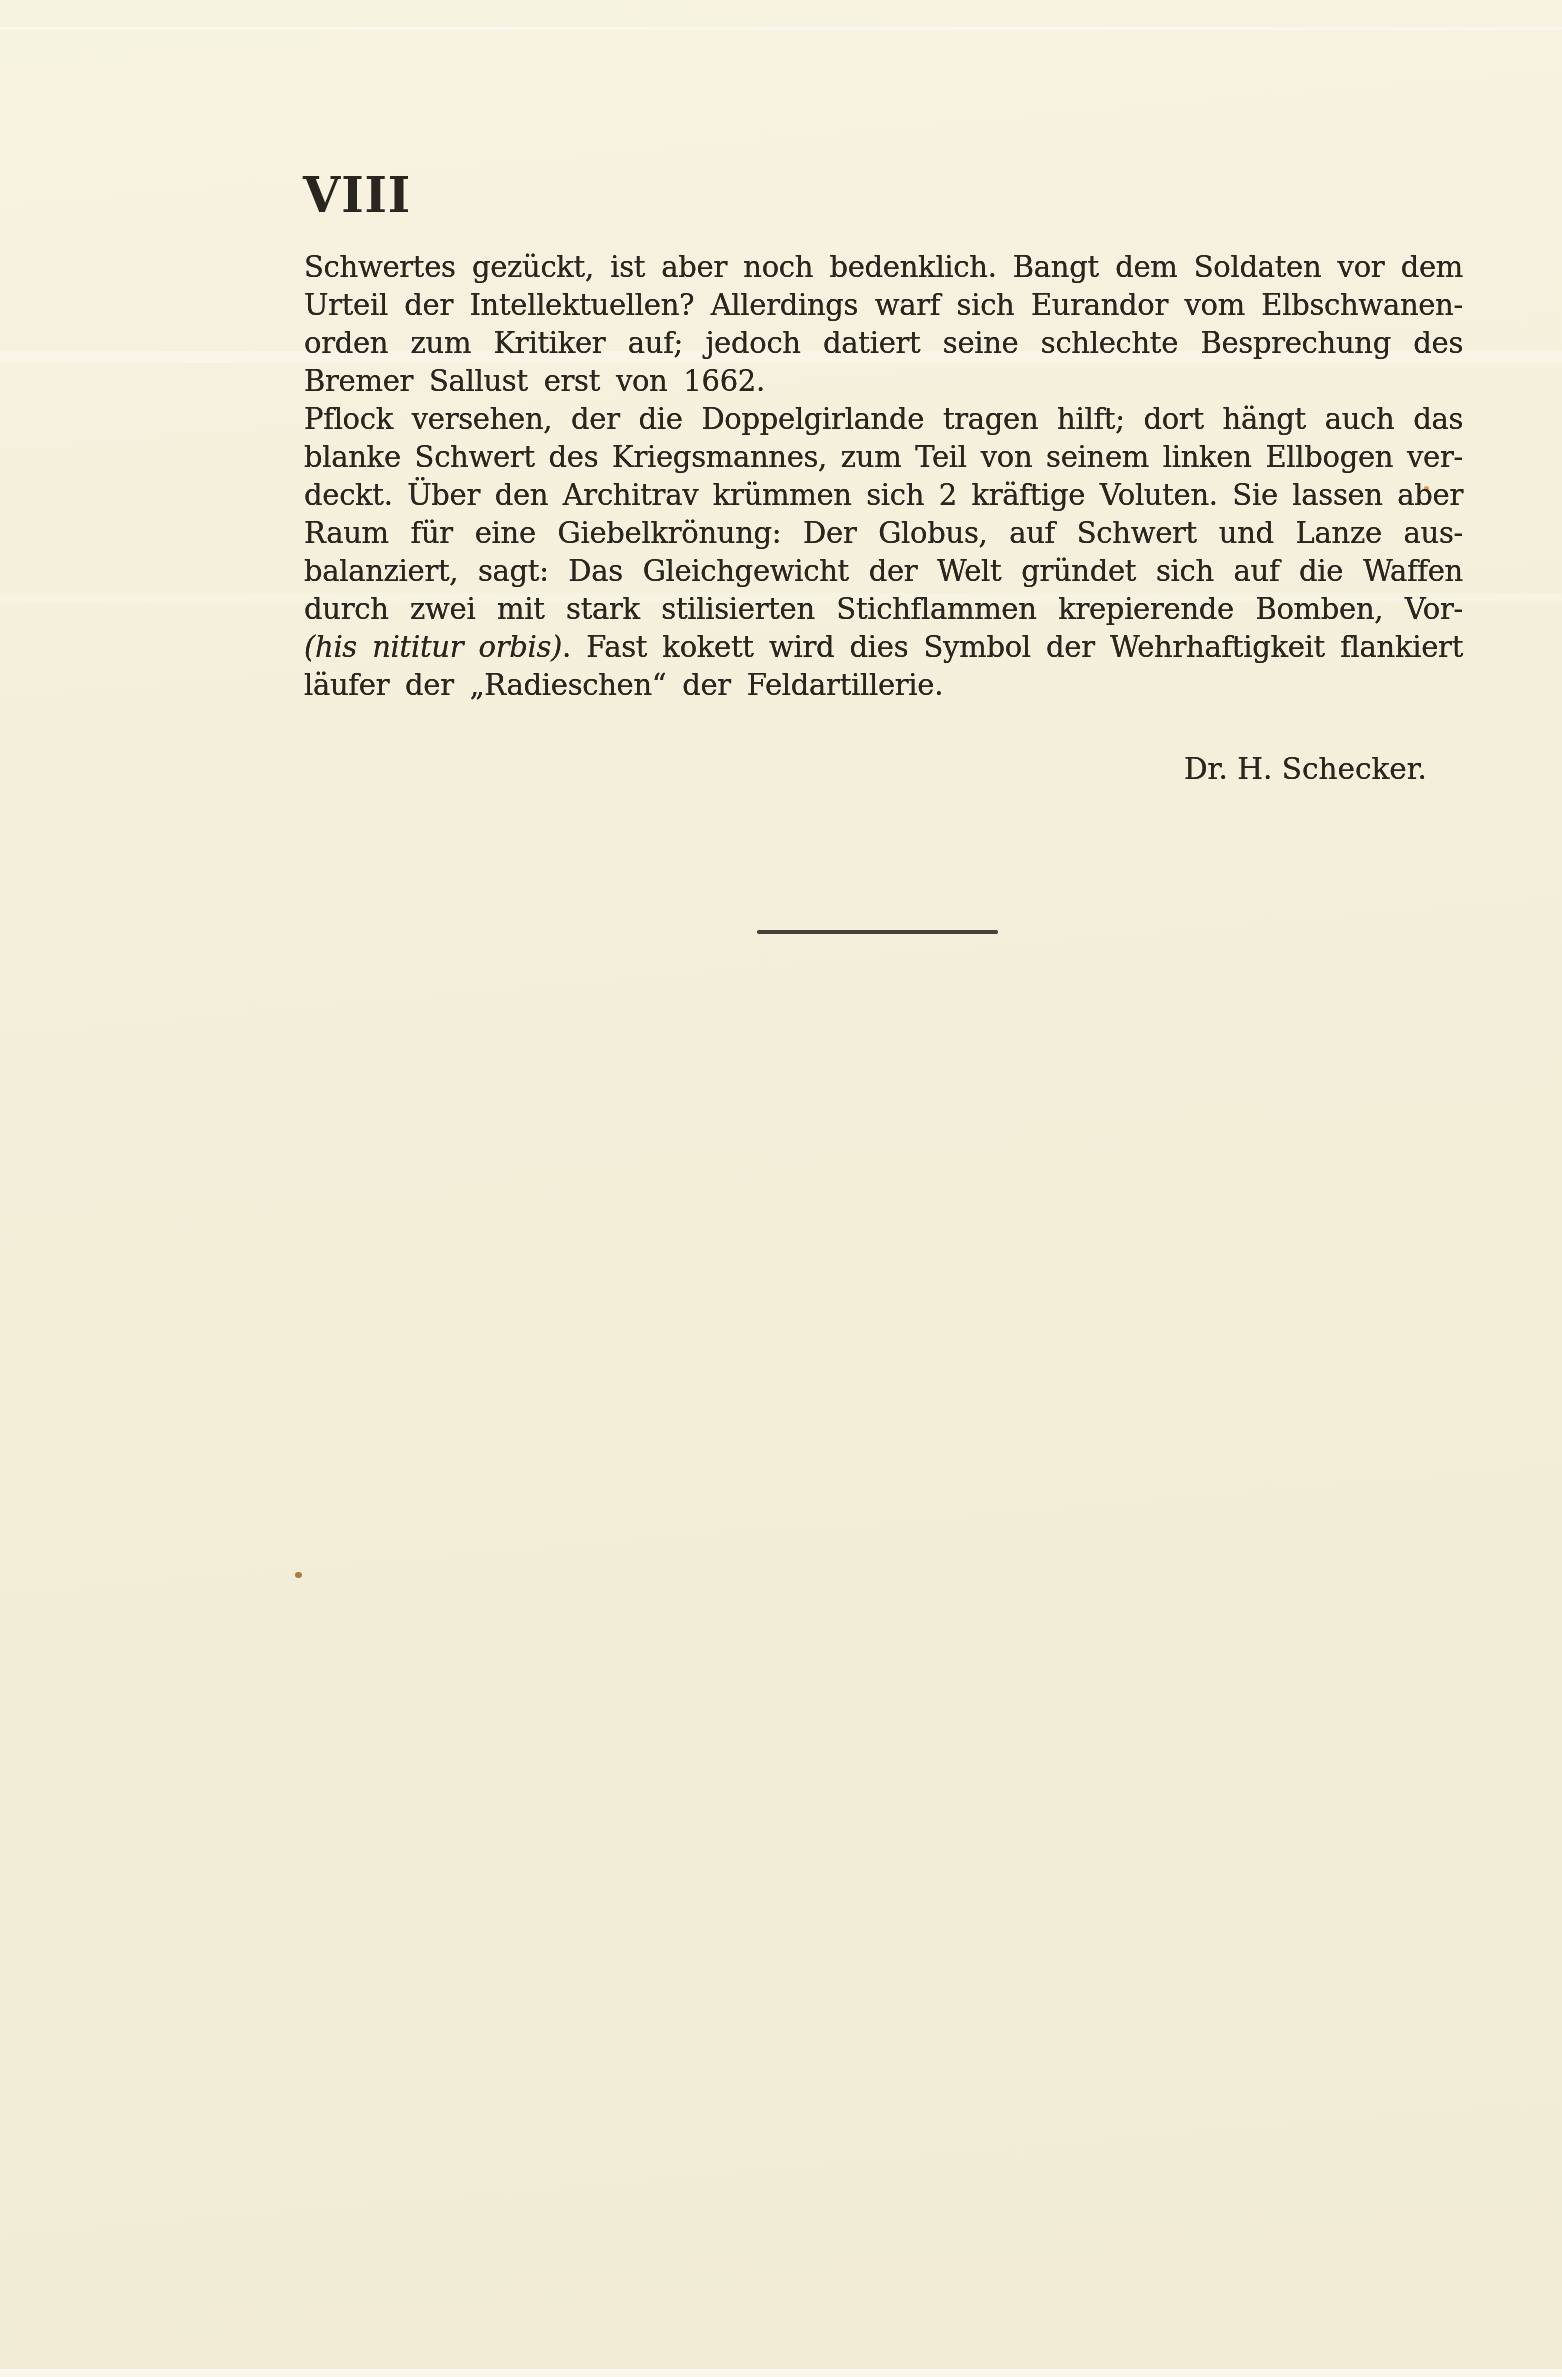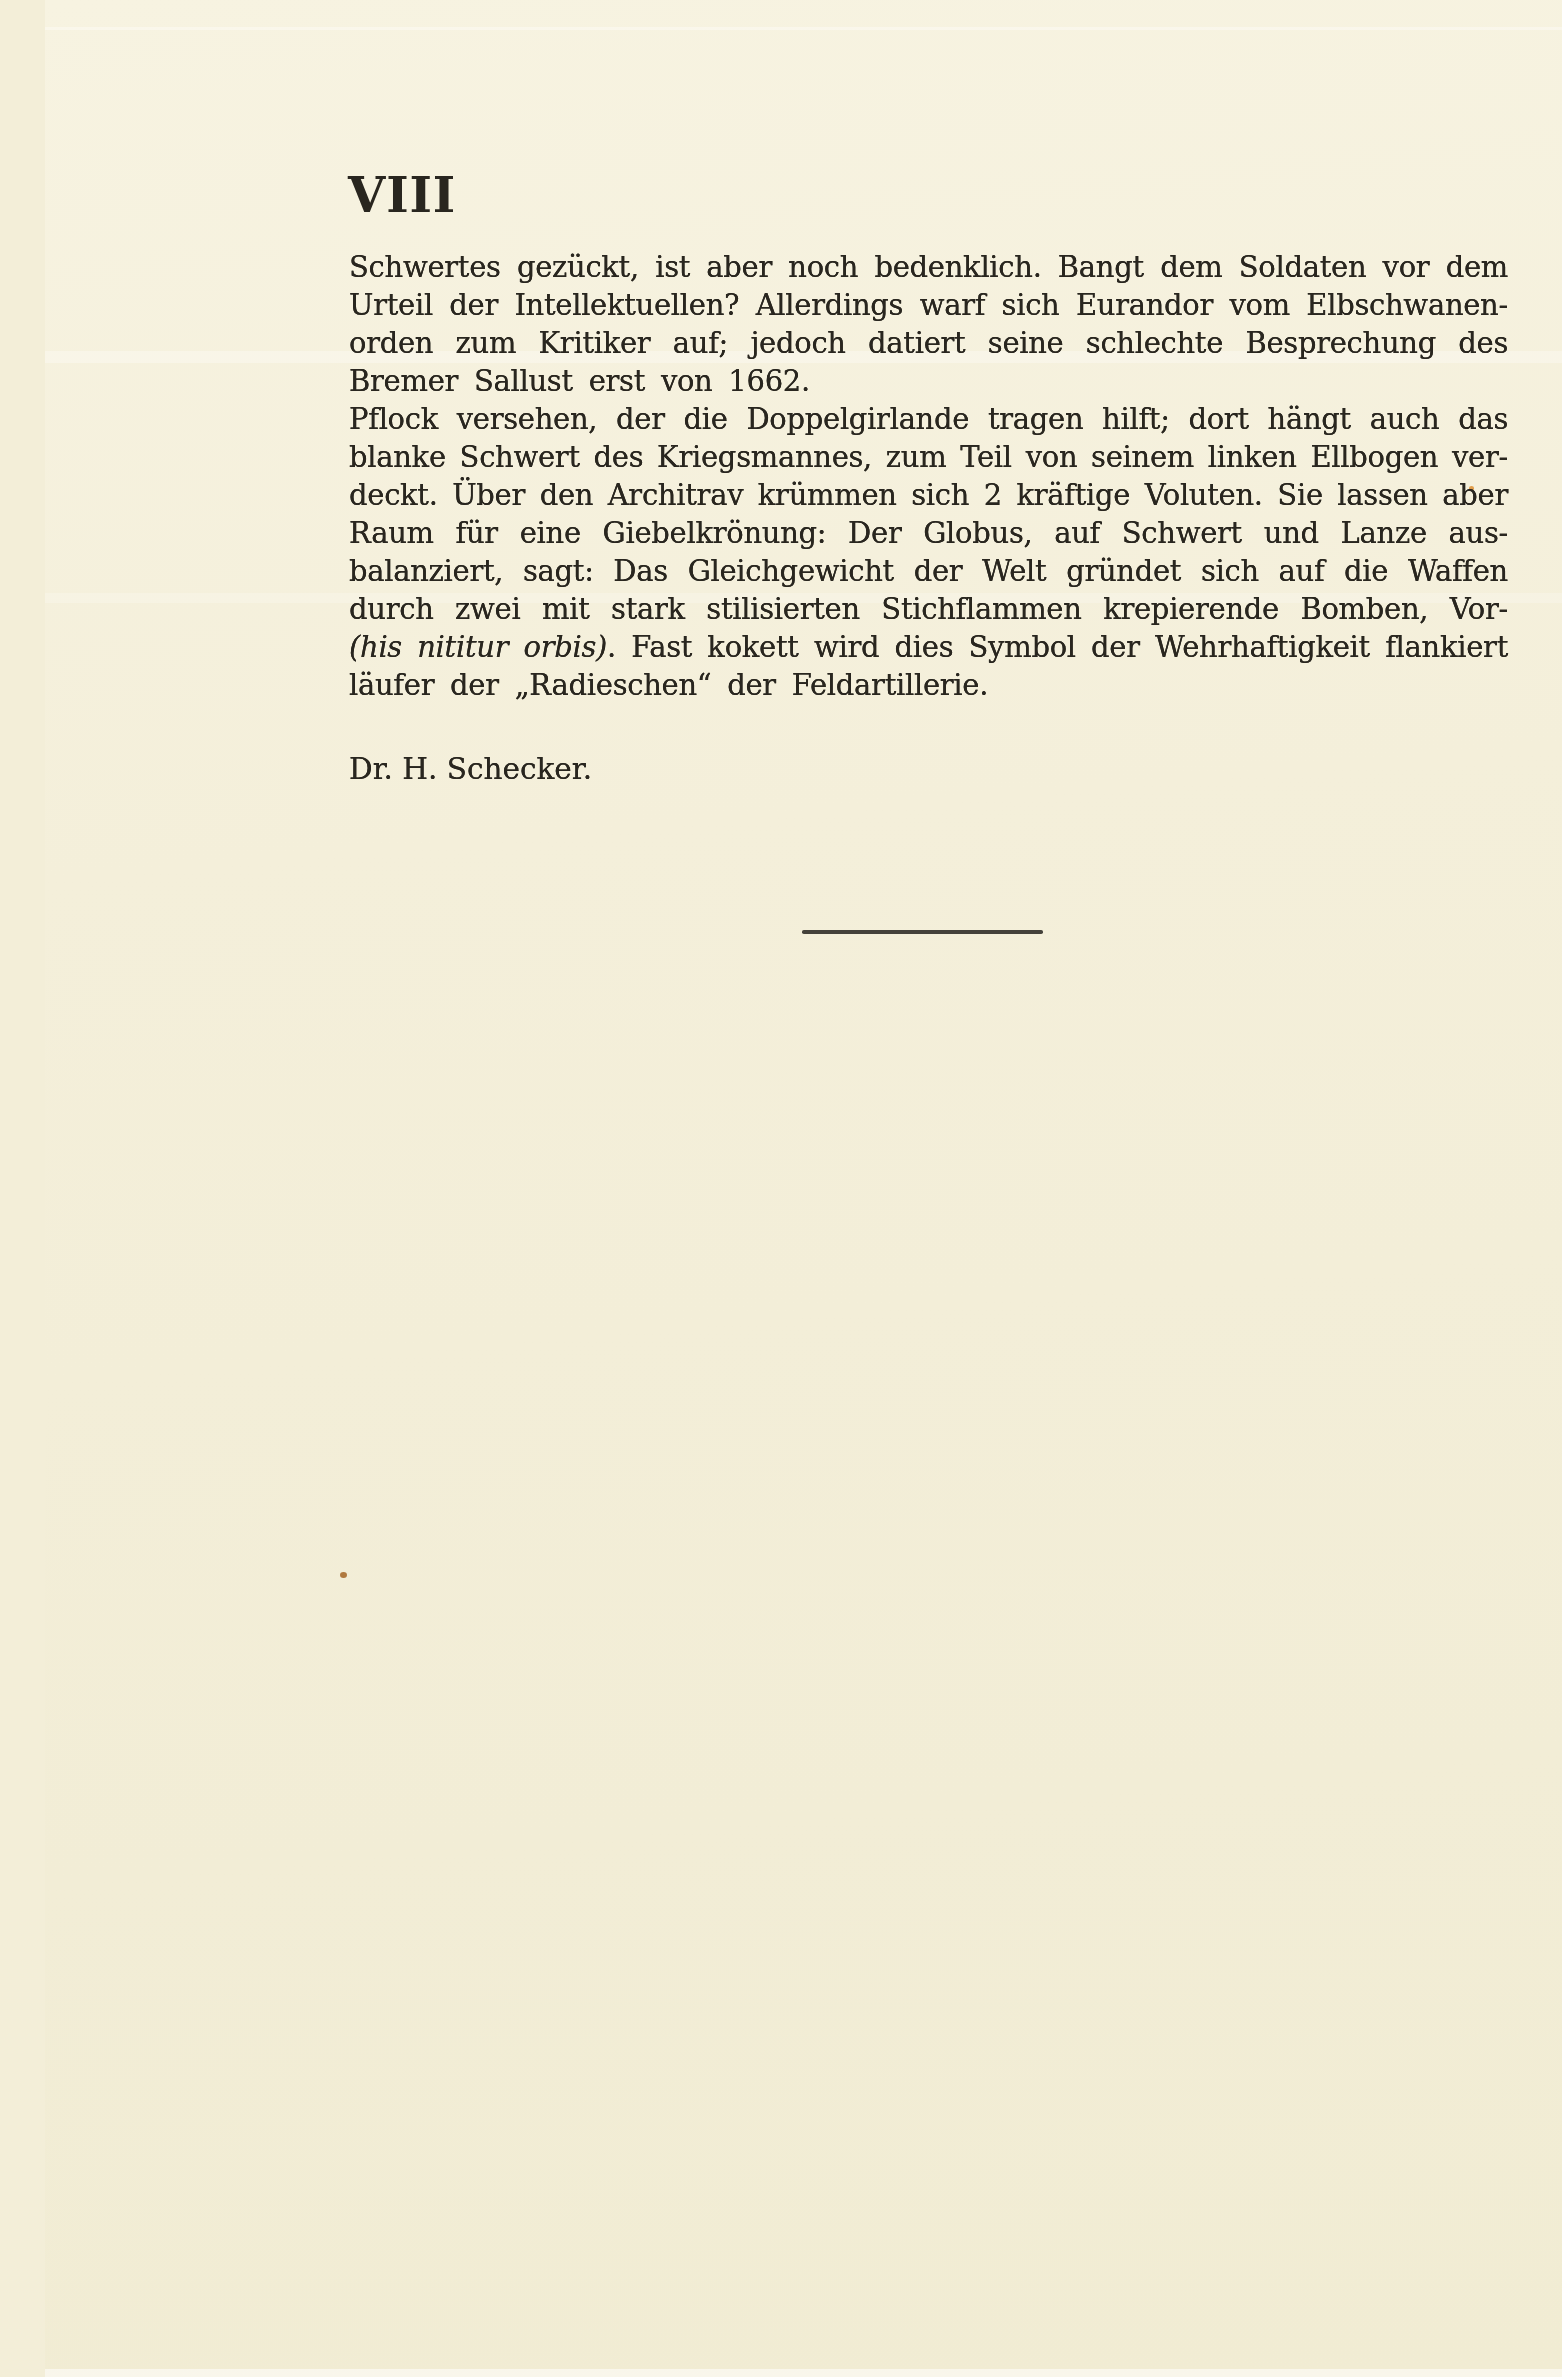--- a/index.html
+++ b/index.html
@@ -6,21 +6,20 @@
   body {
     width: 1563px; height: 2377px;
     position: relative;
     overflow: hidden;
     font-family: "DejaVu Serif", serif;
     background: #f3eed8;
   }
   .sheet {
     position: absolute; inset: 0;
     background: linear-gradient(175deg, #f7f3e1 0%, #f4efda 35%, #f2edd6 75%, #f1ecd3 100%);
-    margin-left: 45px;
   }
   
   .band { position: absolute; left: 0; width: 100%; pointer-events: none; }
   .band-1 { top: 27px;  height: 2.7px;  background: rgba(255,255,255,0.35); }
   .band-2 { top: 351px; height: 11.6px; background: rgba(255,255,255,0.30); }
   .band-3 { top: 593px; height: 9.8px; background: rgba(255,255,255,0.22); }
   .band-4 { bottom: 0;  height: 8px;  background: rgba(255,255,255,0.55); }
   
   .speck { position: absolute; border-radius: 50%; pointer-events: none; }
   .speck-1 { left: 295px;  top: 1572px; width: 7.1px; height: 6.2px; background: #a96b2f; opacity: .9; }
@@ -46,20 +45,21 @@
     white-space: normal;
   }
   .line.last { text-align-last: left; word-spacing: 0.24em; }
   .line.indent { text-indent: 77px; }
   .italic { font-style: italic; }
 
   .signature-line {
     position: absolute; left: 304px; top: 750px; width: 1159px;
     height: 38px; line-height: 38px;
     font-size: 29.5px;
+    text-align: right;
     text-shadow: 0 0 0.4px currentColor;
   }
   .signature-line span { margin-right: 36px; }
 
   .divider-rule {
     position: absolute; left: 757px; top: 930px;
     width: 241px; height: 3.6px;
     background: #44413a;
     border-radius: 1.8px;
   }

